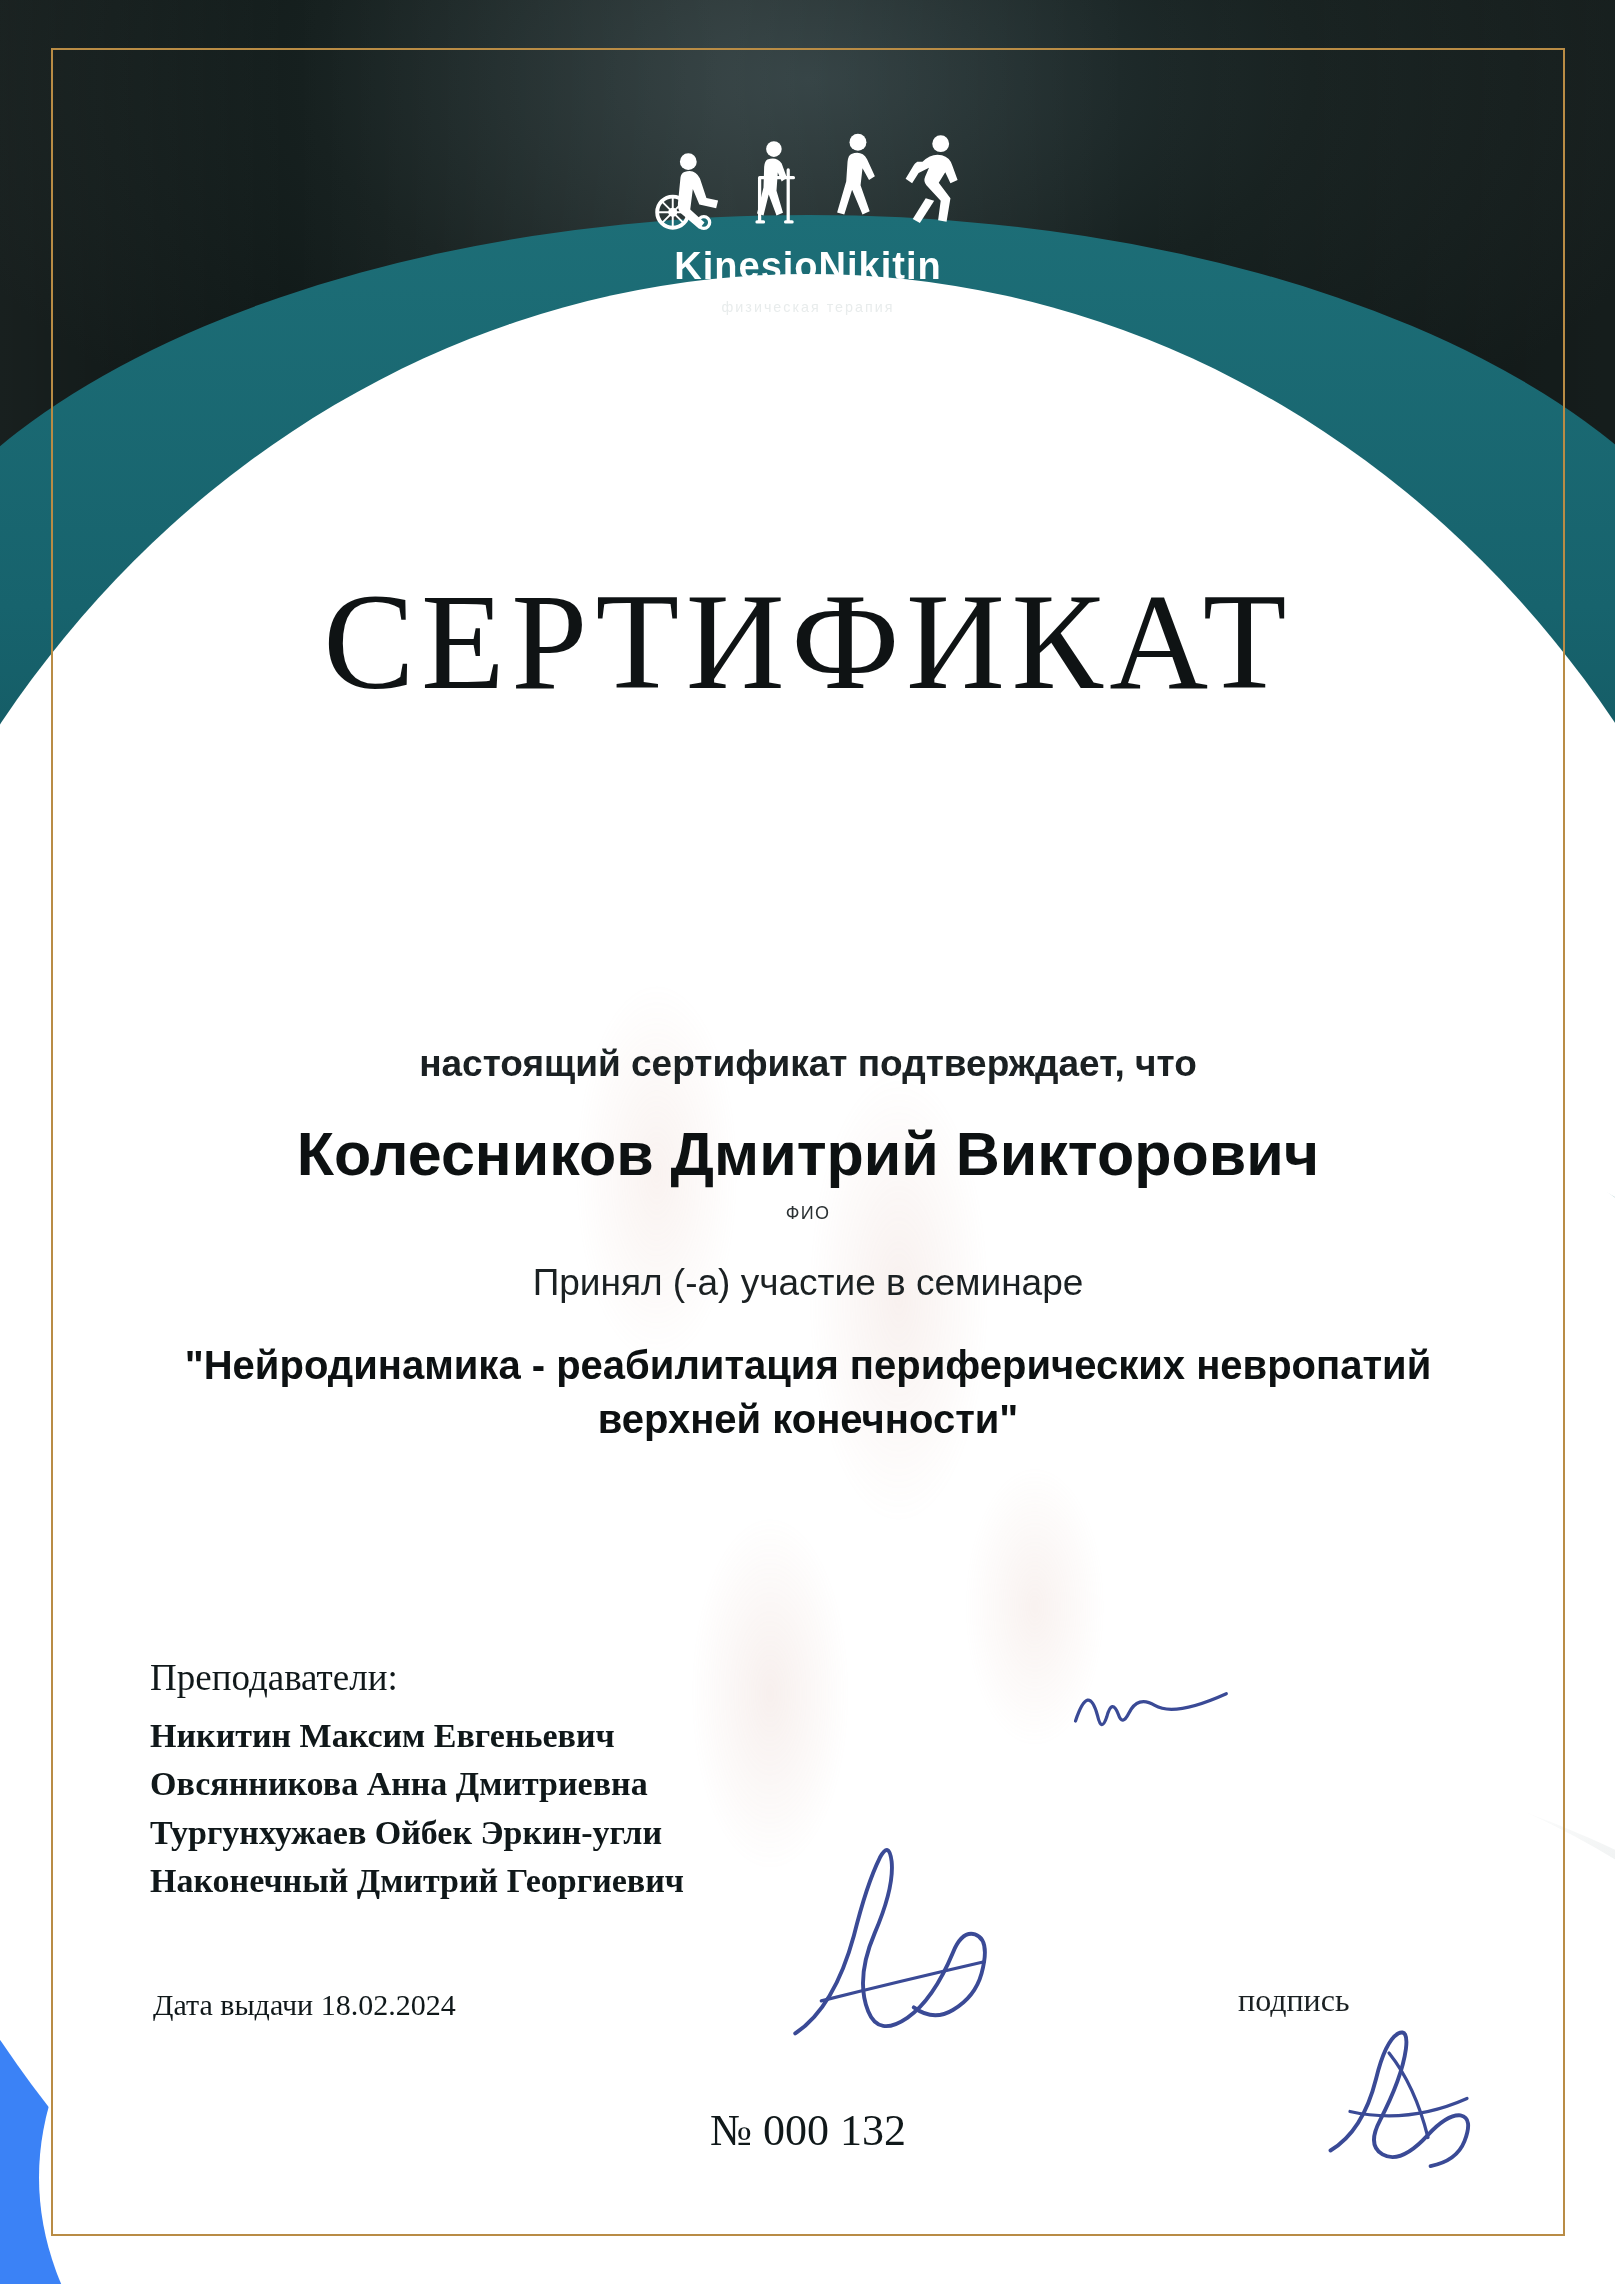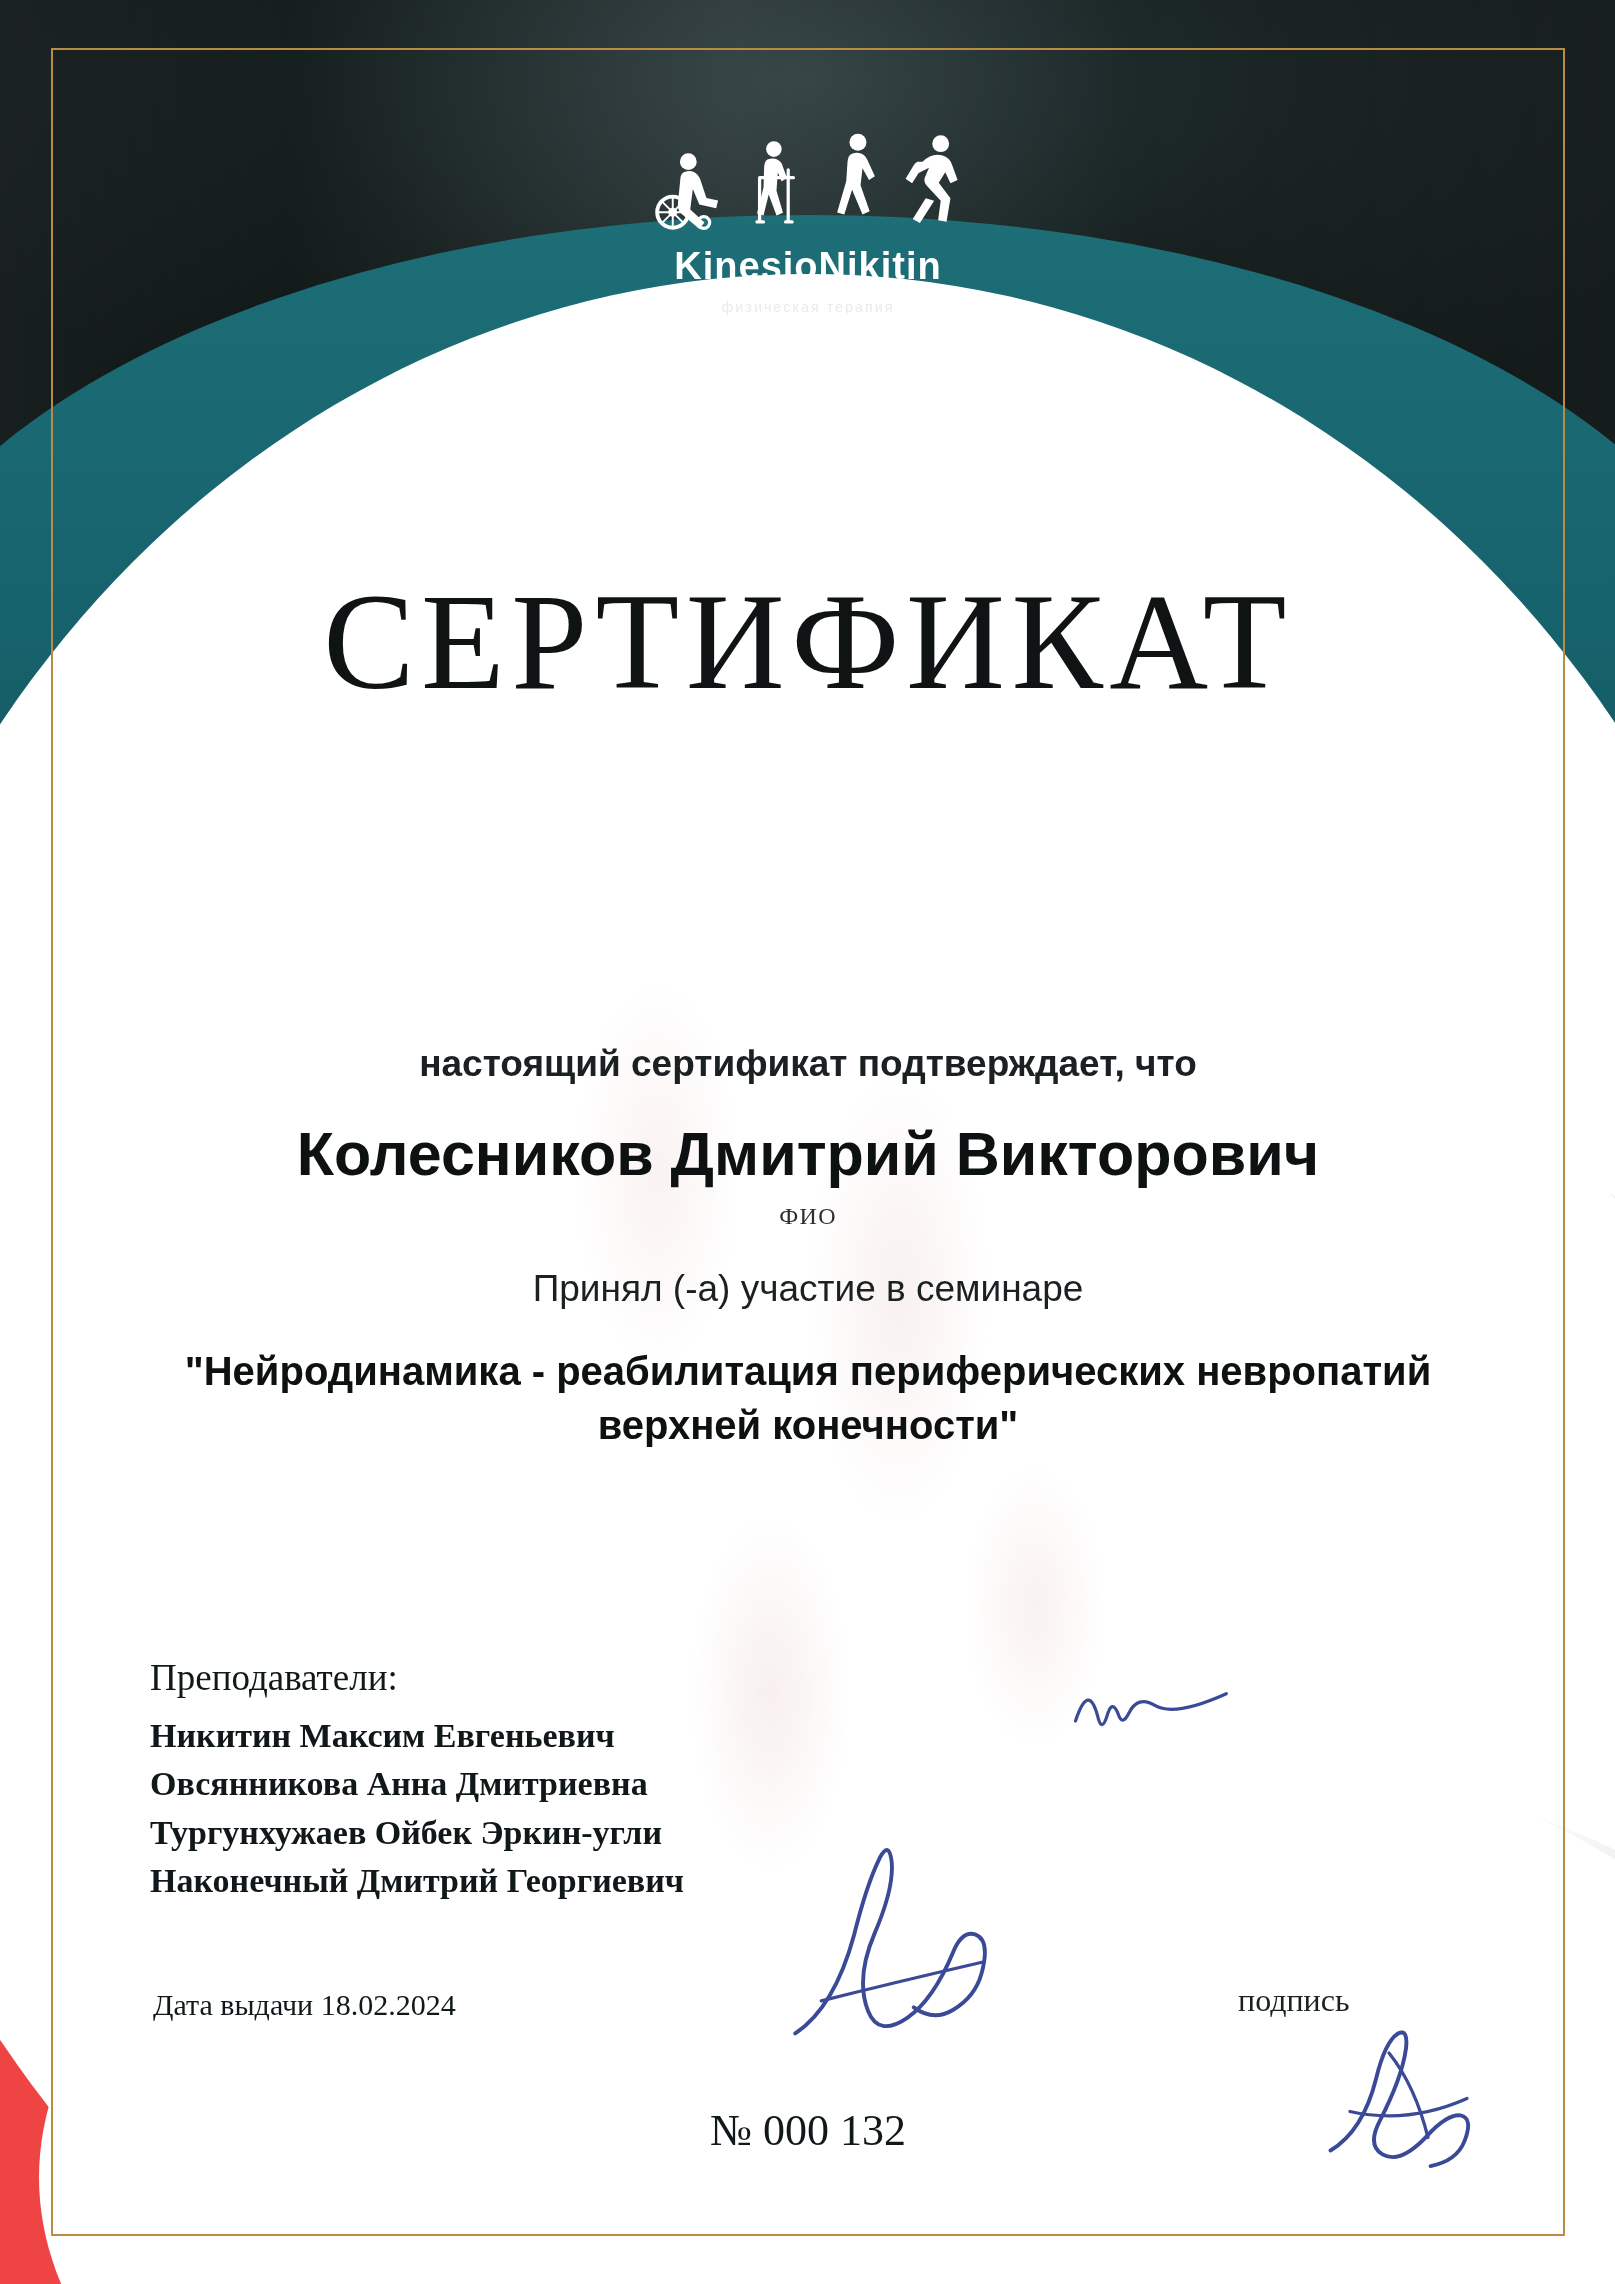--- a/index.html
+++ b/index.html
@@ -11,21 +11,21 @@
     width: 1616px;
     height: 2284px;
     font-family: "Liberation Sans", sans-serif;
     overflow: hidden;
   }
 
   .certificate {
     position: relative;
     width: 1616px;
     height: 2284px;
-    background: #ef4444;
+    background: #3b82f6;
     overflow: hidden;
   }
 
   
   .dark-bg {
     position: absolute;
     left: 0; top: 0;
     width: 1616px;
     height: 795px;
     background:
@@ -180,24 +180,23 @@
   }
   .recipient {
     margin-top: 34px;
     font-size: 61px;
     font-weight: bold;
     font-family: "Liberation Sans", sans-serif;
     color: #0d1112;
   }
   .fio-label {
     margin-top: 14.3px;
-    font-size: 24px;
+    font-size: 18px;
     letter-spacing: 1.3px;
     color: #2b3133;
-    font-family: Liberation Serif, serif;
   }
   .line-participated {
     margin-top: 38px;
     font-size: 37px;
     color: #1b2123;
   }
   .seminar-title {
     margin-top: 34px;
     font-size: 40px;
     font-weight: bold;

